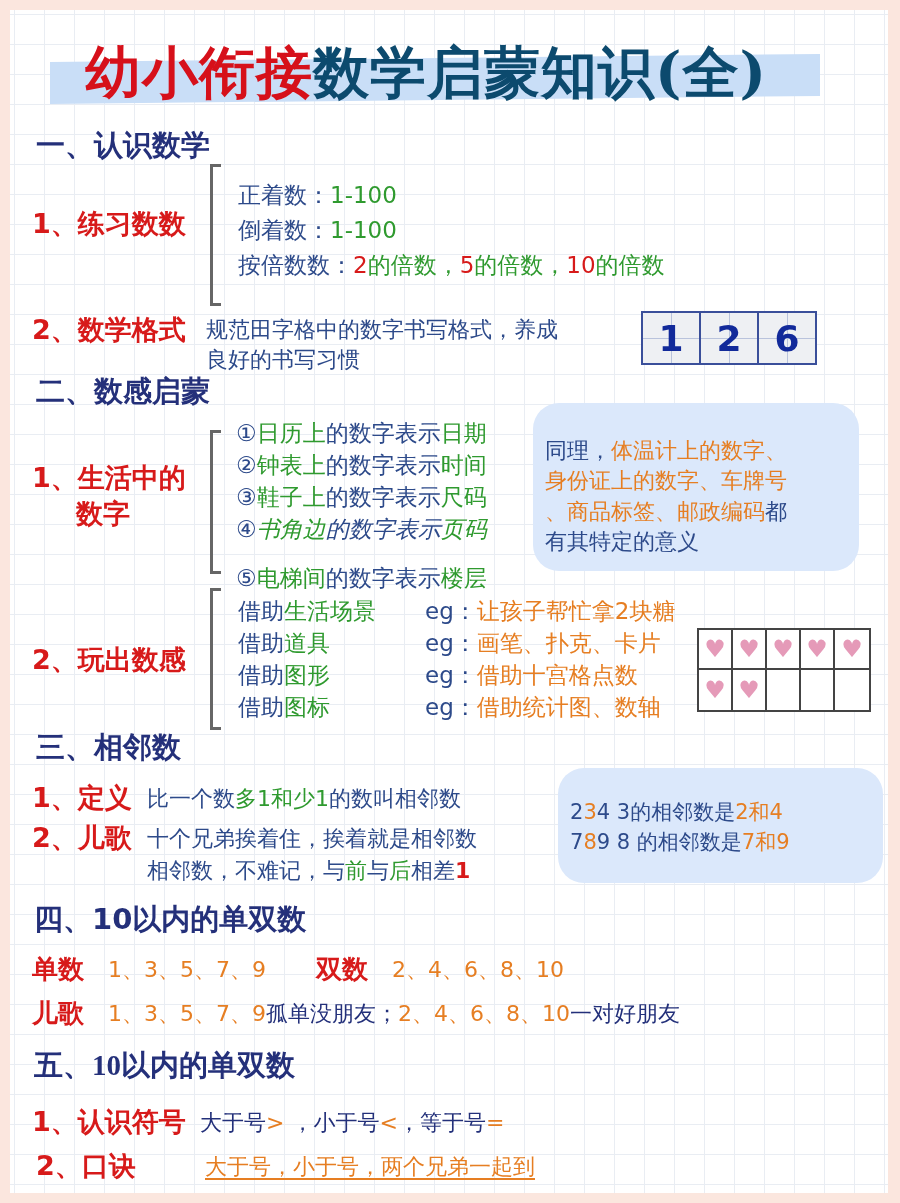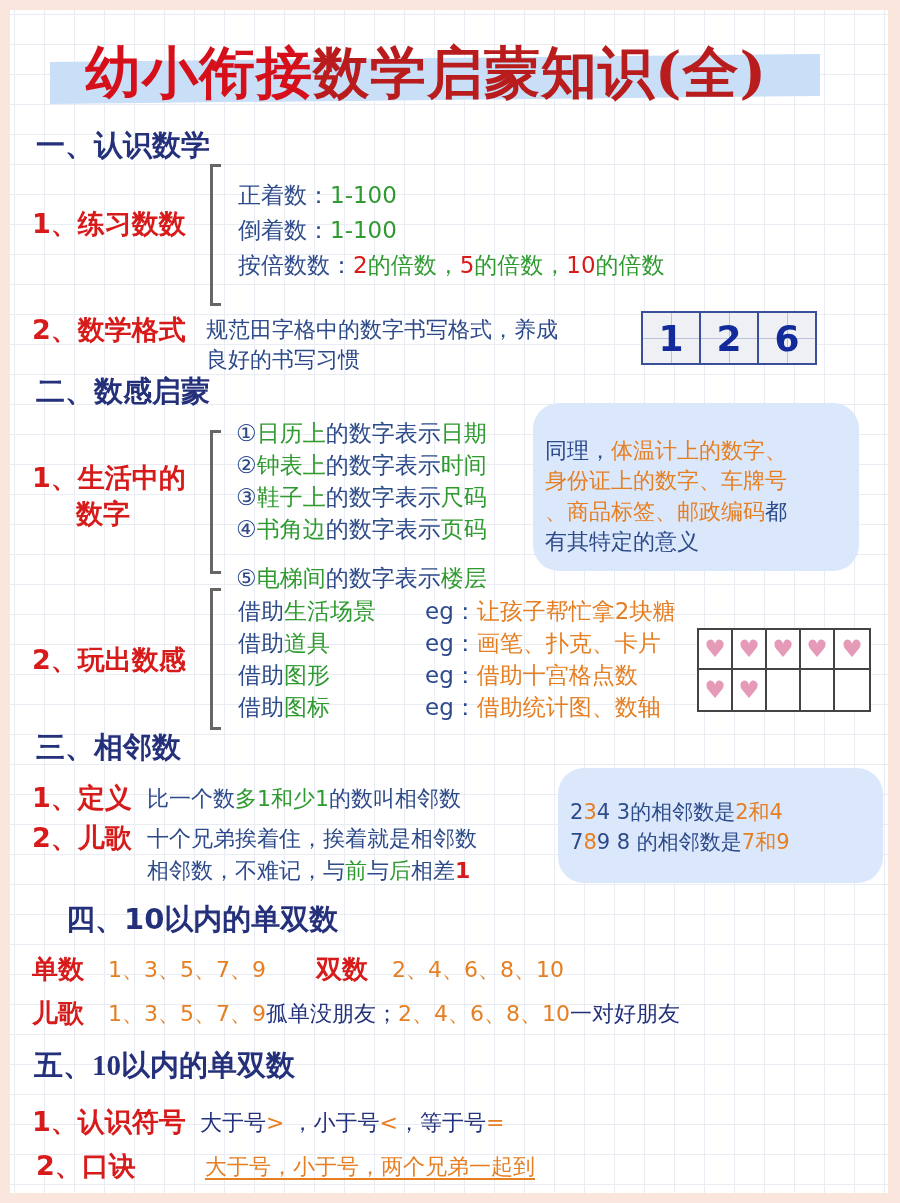--- a/index.html
+++ b/index.html
@@ -9,21 +9,21 @@
     background-size:30px 30px;background-position:4px 4px;}
   .abs{position:absolute;white-space:nowrap;}
   .red{color:#d71a1a;}
   .navy{color:#2d4a8a;}
   .dnavy{color:#23307a;}
   .green{color:#2f9a2f;}
   .orange{color:#e67e22;}
   .title-band{position:absolute;left:50px;top:58px;width:770px;height:42px;background:#c9def7;transform:skewY(-0.6deg);}
   .title{position:absolute;left:85px;top:36px;font-size:56px;font-weight:bold;letter-spacing:1px;font-family:"DejaVu Serif","Liberation Serif",serif;}
   .title .t1{color:#d6101a;}
-  .title .t2{color:#b91c1c;}
+  .title .t2{color:#0c4a6e;}
   .sec{position:absolute;font-size:29px;font-weight:bold;color:#24307a;}
   .sec .hl{position:absolute;left:-12px;right:-10px;bottom:-2px;height:18px;background:#fbdf7a;z-index:-1;}
   .sec span.txt{position:relative;}
   .lbl{font-size:27px;font-weight:bold;}
   .t24{font-size:23px;}
   .bracket{position:absolute;border:3px solid #666;border-right:none;width:8px;}
   .bubble{position:absolute;background:#dbe8fb;border-radius:26px;}
   .tian{position:absolute;display:flex;border:2px solid #3a4f9a;background:#eef0f3;}
   .tian .cell{width:56px;height:50px;position:relative;border-right:2px solid #3a4f9a;display:flex;align-items:center;justify-content:center;font-size:36px;font-weight:bold;color:#122a9a;font-family:"DejaVu Sans",sans-serif;}
   .tian .cell:last-child{border-right:none;}
@@ -80,21 +80,21 @@
 <div class="sec" style="left:36px;top:372px;">
   <div class="hl"></div>
   <span class="txt">二、数感启蒙</span>
 </div>
 <div class="abs lbl red" style="left:32px;top:460px;">1、生活中的</div>
 <div class="abs lbl red" style="left:76px;top:496px;">数字</div>
 <div class="bracket" style="left:210px;top:430px;height:138px;"></div>
 <div class="abs t24 navy" style="left:236px;top:418px;"><span>①</span><span class="green">日历上</span><span>的数字表示</span><span class="green">日期</span></div>
 <div class="abs t24 navy" style="left:236px;top:450px;"><span>②</span><span class="green">钟表上</span><span>的数字表示</span><span class="green">时间</span></div>
 <div class="abs t24 navy" style="left:236px;top:482px;"><span>③</span><span class="green">鞋子上</span><span>的数字表示</span><span class="green">尺码</span></div>
-<div class="abs t24 navy" style="left:236px;top:514px;"><span>④</span><span class="green">书角边</span><span>的数字表示</span><span class="green">页码</span></div>
+<div class="abs t24 navy" style="left:236px;top:514px;font-style:italic;"><span>④</span><span class="green">书角边</span><span>的数字表示</span><span class="green">页码</span></div>
 <div class="abs t24 navy" style="left:236px;top:563px;"><span>⑤</span><span class="green">电梯间</span><span>的数字表示</span><span class="green">楼层</span></div>
 
 <div class="bubble" style="left:533px;top:403px;width:326px;height:168px;"></div>
 <div class="abs t24 navy" style="left:545px;top:436px;font-size:22px;"><span>同理，</span><span class="orange">体温计上的数字、</span></div>
 <div class="abs t24 orange" style="left:545px;top:466px;font-size:22px;font-family:Liberation Serif, serif;">身份证上的数字、车牌号</div>
 <div class="abs t24 navy" style="left:545px;top:497px;font-size:22px;"><span class="orange">、商品标签、邮政编码</span><span>都</span></div>
 <div class="abs t24 navy" style="left:545px;top:527px;font-size:22px;">有其特定的意义</div>
 
 <div class="abs lbl red" style="left:32px;top:642px;">2、玩出数感</div>
 <div class="bracket" style="left:210px;top:588px;height:136px;"></div>
@@ -127,21 +127,21 @@
 <div class="abs lbl red" style="left:32px;top:780px;">1、定义</div>
 <div class="abs t24 navy" style="left:147px;top:784px;font-size:22px;"><span>比一个数</span><span class="green">多1和少1</span><span>的数叫相邻数</span></div>
 <div class="abs lbl red" style="left:32px;top:820px;">2、儿歌</div>
 <div class="abs t24 navy" style="left:147px;top:824px;font-size:22px;">十个兄弟挨着住，挨着就是相邻数</div>
 <div class="abs t24 navy" style="left:147px;top:856px;font-size:22px;"><span>相邻数，不难记，与</span><span class="green">前</span><span>与</span><span class="green">后</span><span>相差</span><span class="red" style="font-weight:bold;">1</span></div>
 
 <div class="bubble" style="left:558px;top:768px;width:325px;height:115px;"></div>
 <div class="abs navy" style="left:570px;top:798px;font-size:21px;"><span>2</span><span class="orange">3</span><span>4</span><span>  3的相邻数是</span><span class="orange">2和4</span></div>
 <div class="abs navy" style="left:570px;top:828px;font-size:21px;"><span>7</span><span class="orange">8</span><span>9</span><span>  8 的相邻数是</span><span class="orange">7和9</span></div>
 
-<div class="sec" style="left:34px;top:900px;margin-left:32px;">
+<div class="sec" style="left:34px;top:900px;">
   <div class="hl"></div>
   <span class="txt">四、10以内的单双数</span>
 </div>
 <div class="abs lbl red" style="left:32px;top:952px;font-size:26px;">单数</div>
 <div class="abs t24 orange" style="left:108px;top:955px;font-size:22px;">1、3、5、7、9</div>
 <div class="abs lbl red" style="left:316px;top:952px;font-size:26px;">双数</div>
 <div class="abs t24 orange" style="left:392px;top:955px;font-size:22px;">2、4、6、8、10</div>
 <div class="abs lbl red" style="left:32px;top:996px;font-size:26px;">儿歌</div>
 <div class="abs t24" style="left:108px;top:999px;font-size:22px;"><span class="orange">1、3、5、7、9</span><span class="dnavy">孤单没朋友；</span><span class="orange">2、4、6、8、10</span><span class="dnavy">一对好朋友</span></div>
 

